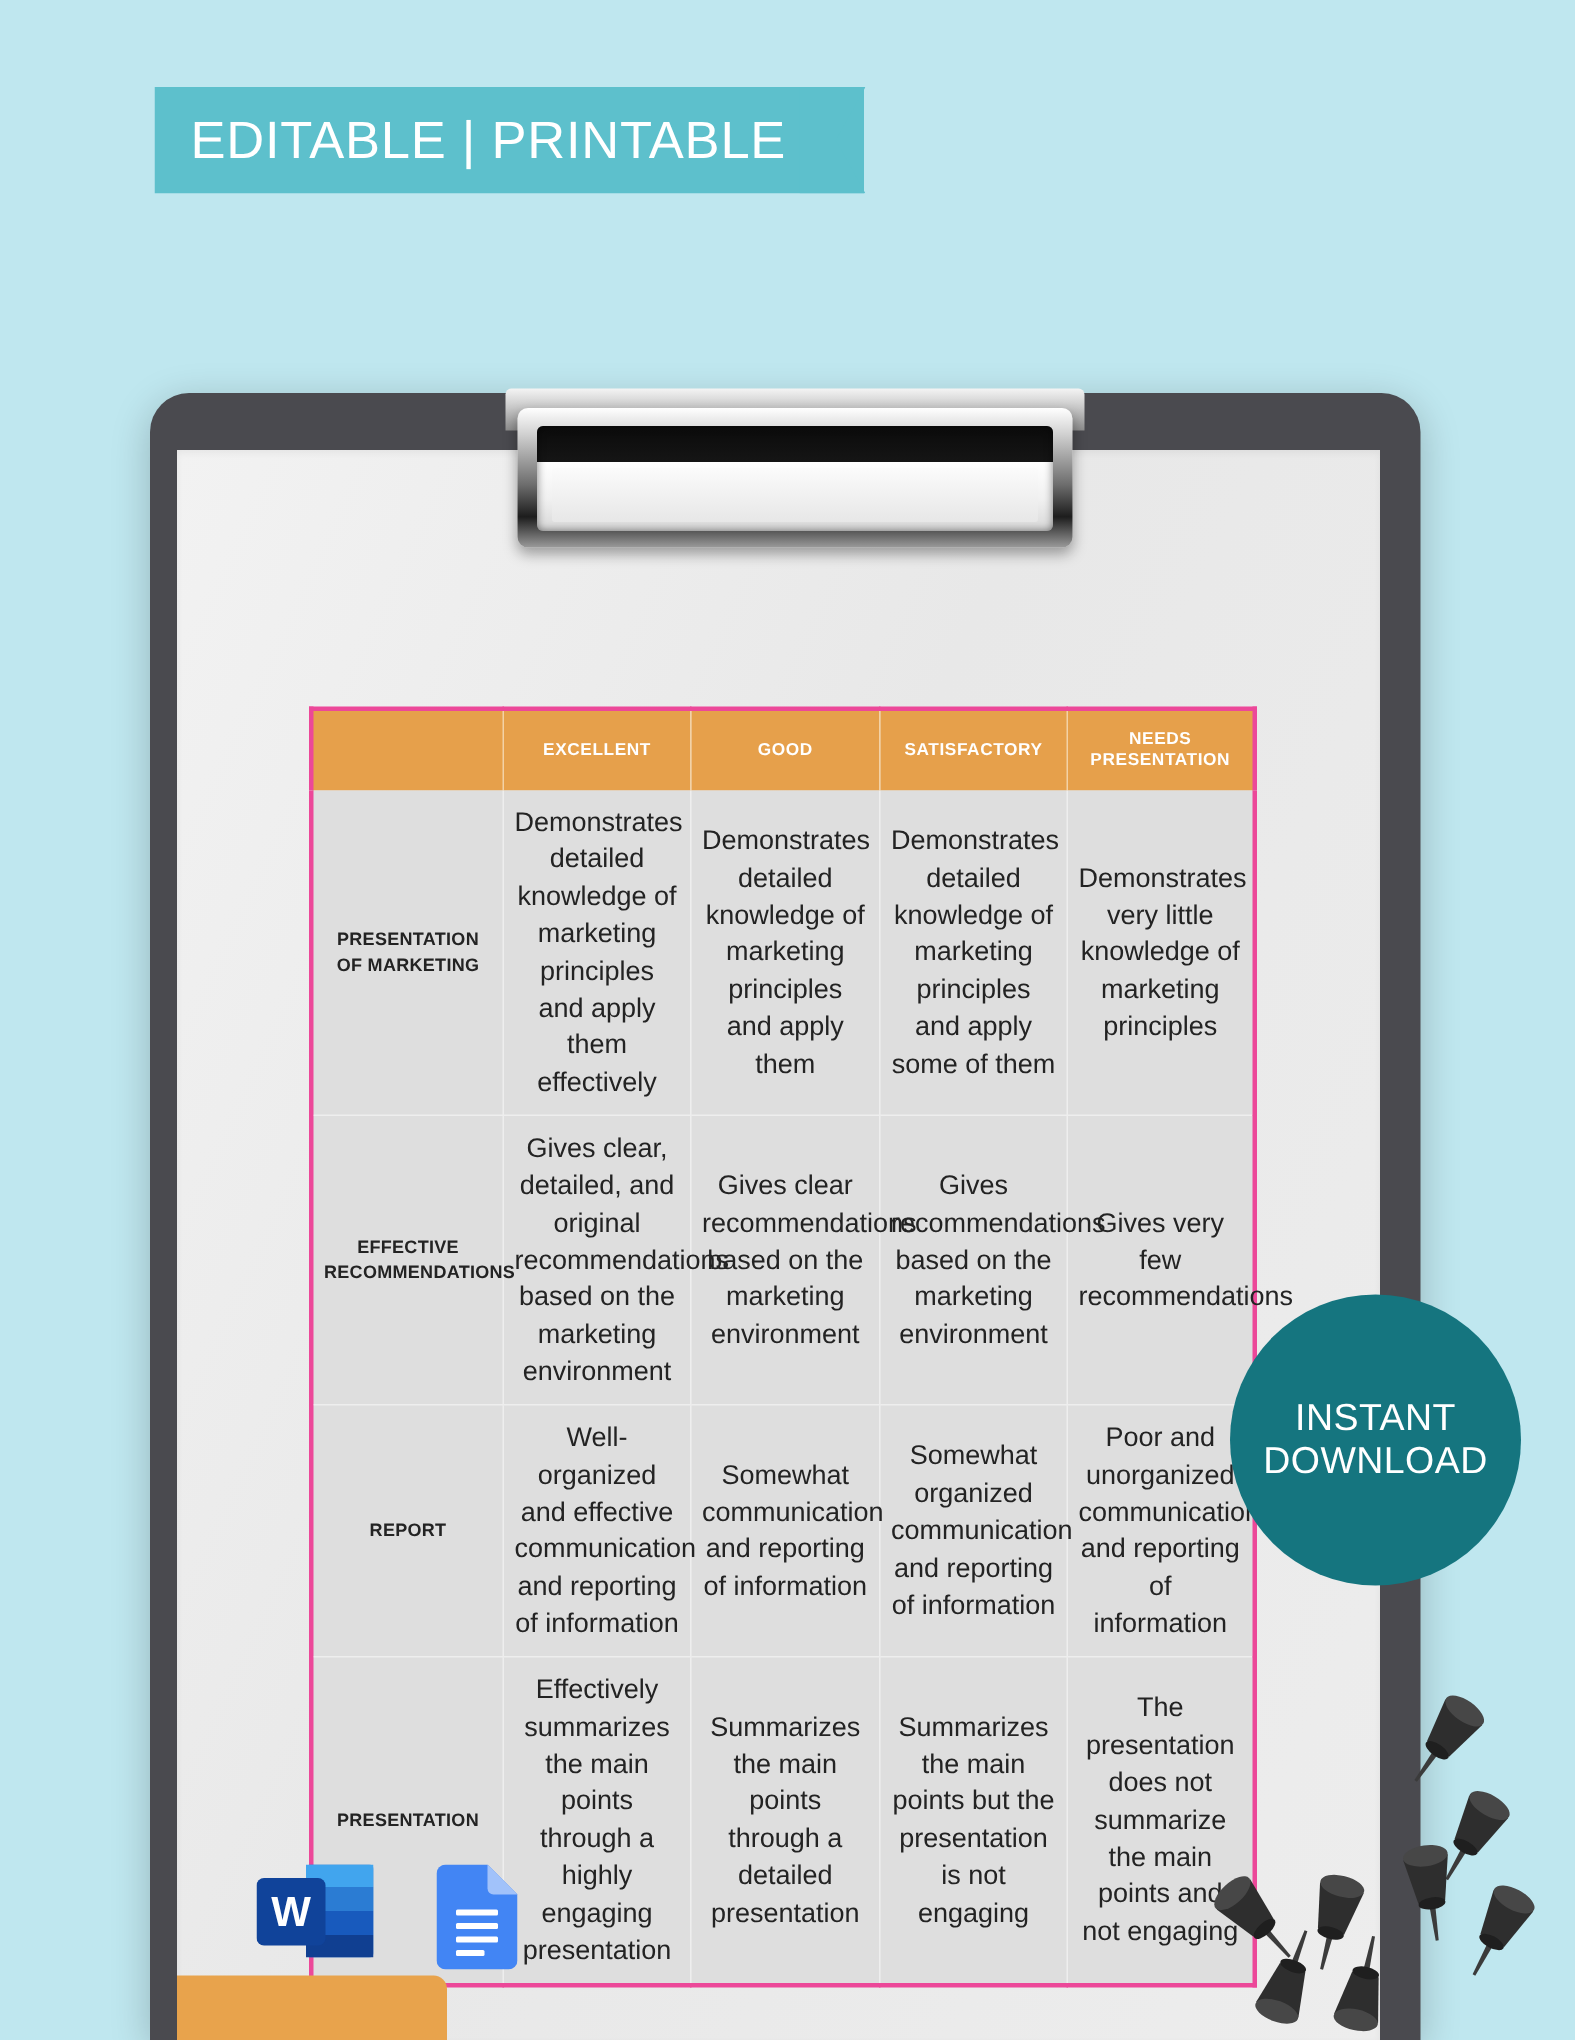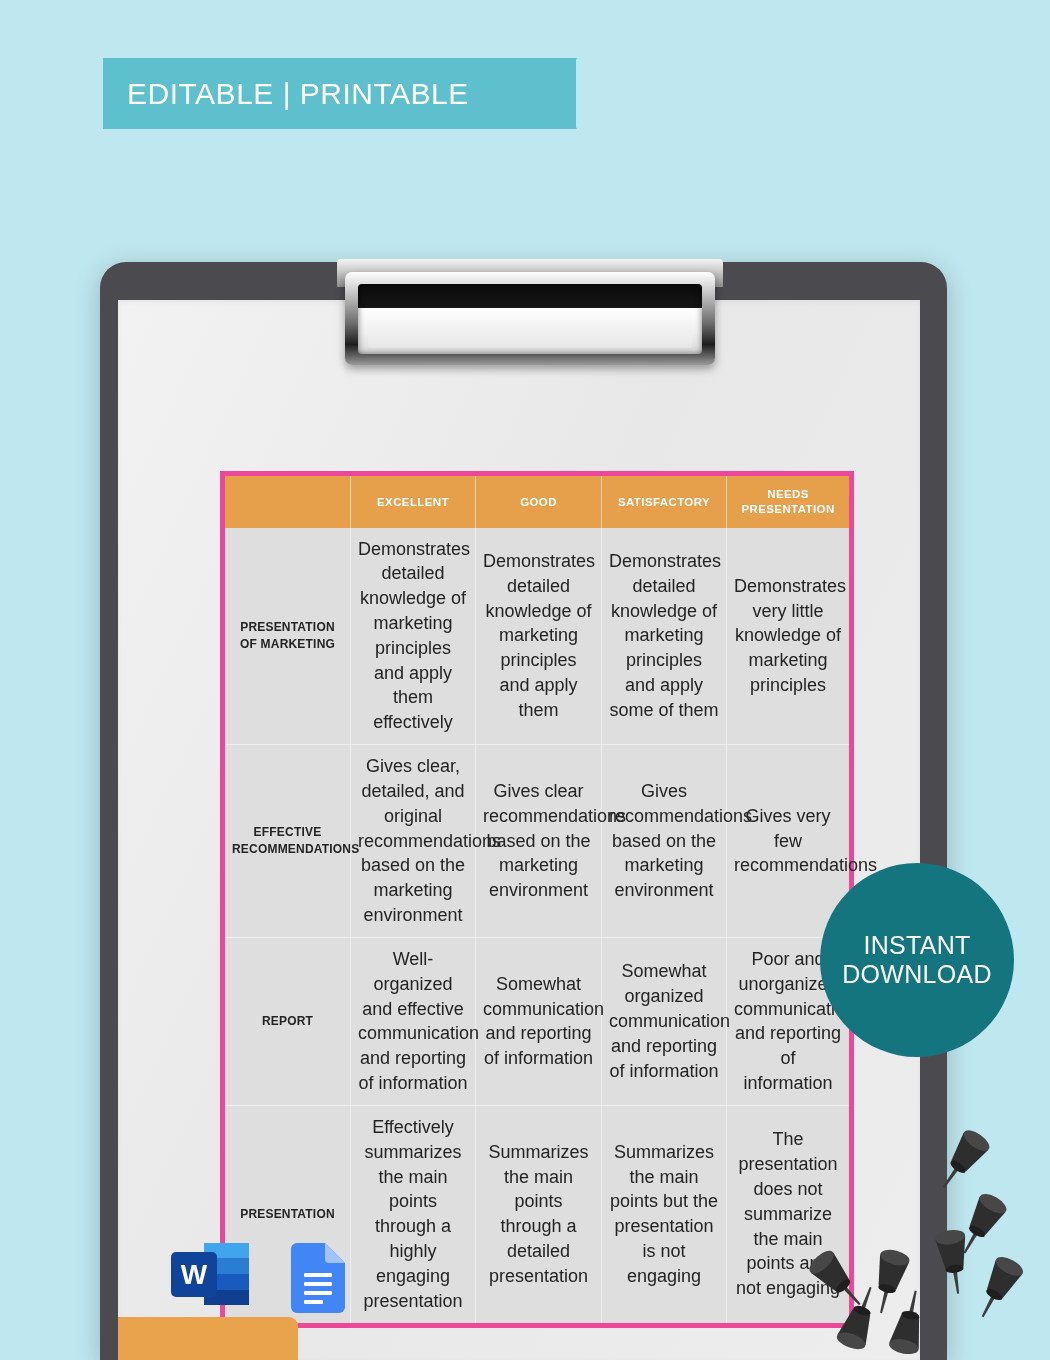--- a/index.html
+++ b/index.html
@@ -28,21 +28,21 @@
     left: 533px; top: 58px;
     width: 44px; height: 71px;
     background: #5dc0cc;
     clip-path: polygon(0 0, 100% 0, 55% 50%, 100% 100%, 0 100%);
   }
   #ribbon-label {
     position: absolute;
     left: 127px; top: 58px;
     height: 71px;
     line-height: 71px;
-    font-size: 30px;
+    font-size: 35px;
     letter-spacing: 0.5px;
     color: #ffffff;
     font-weight: 400;
     white-space: nowrap;
   }
 
   
   #clipboard {
     position: absolute;
     left: 100px; top: 262px;
@@ -100,25 +100,25 @@
     text-align: center;
     font-size: 31px;
     font-weight: bold;
     color: #e89e3d;
     letter-spacing: 0.2px;
   }
 
   
   #rubric {
     position: absolute;
-    left: 220px; top: 471px;
+    left: 206px; top: 471px;
     width: 629px;
     border-collapse: collapse;
     table-layout: fixed;
-    border: 5px solid #ec4899;
+    border: 3px solid #ec4899;
   }
   #rubric col.c0 { width: 128px; }
   #rubric col.c1 { width: 125px; }
   #rubric col.c2 { width: 126px; }
   #rubric col.c3 { width: 125px; }
   #rubric col.c4 { width: 125px; }
 
   #rubric thead th {
     background: #e6a04b;
     color: #ffffff;

